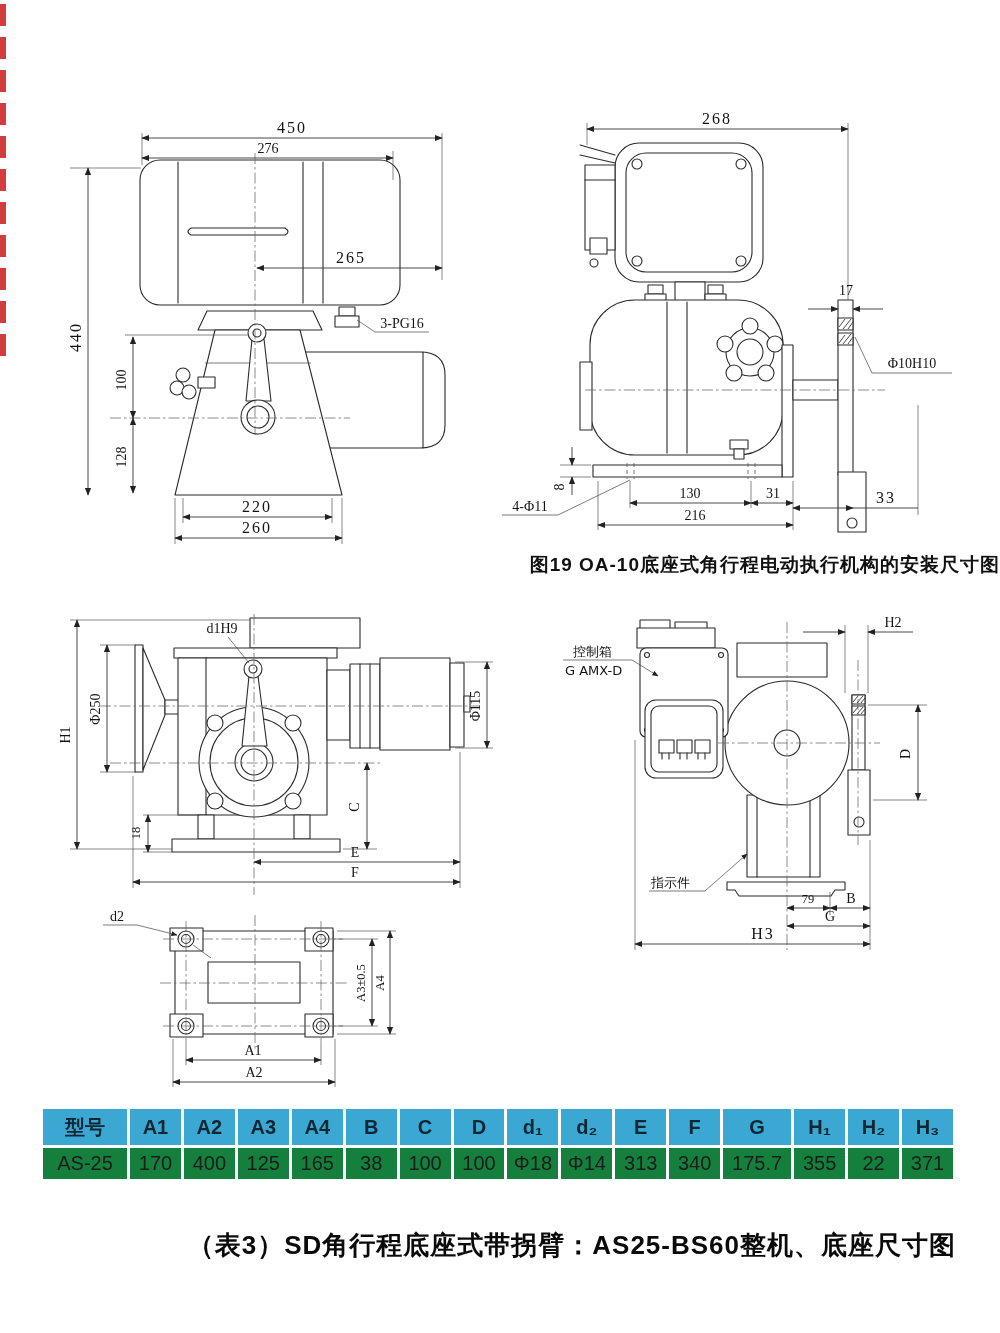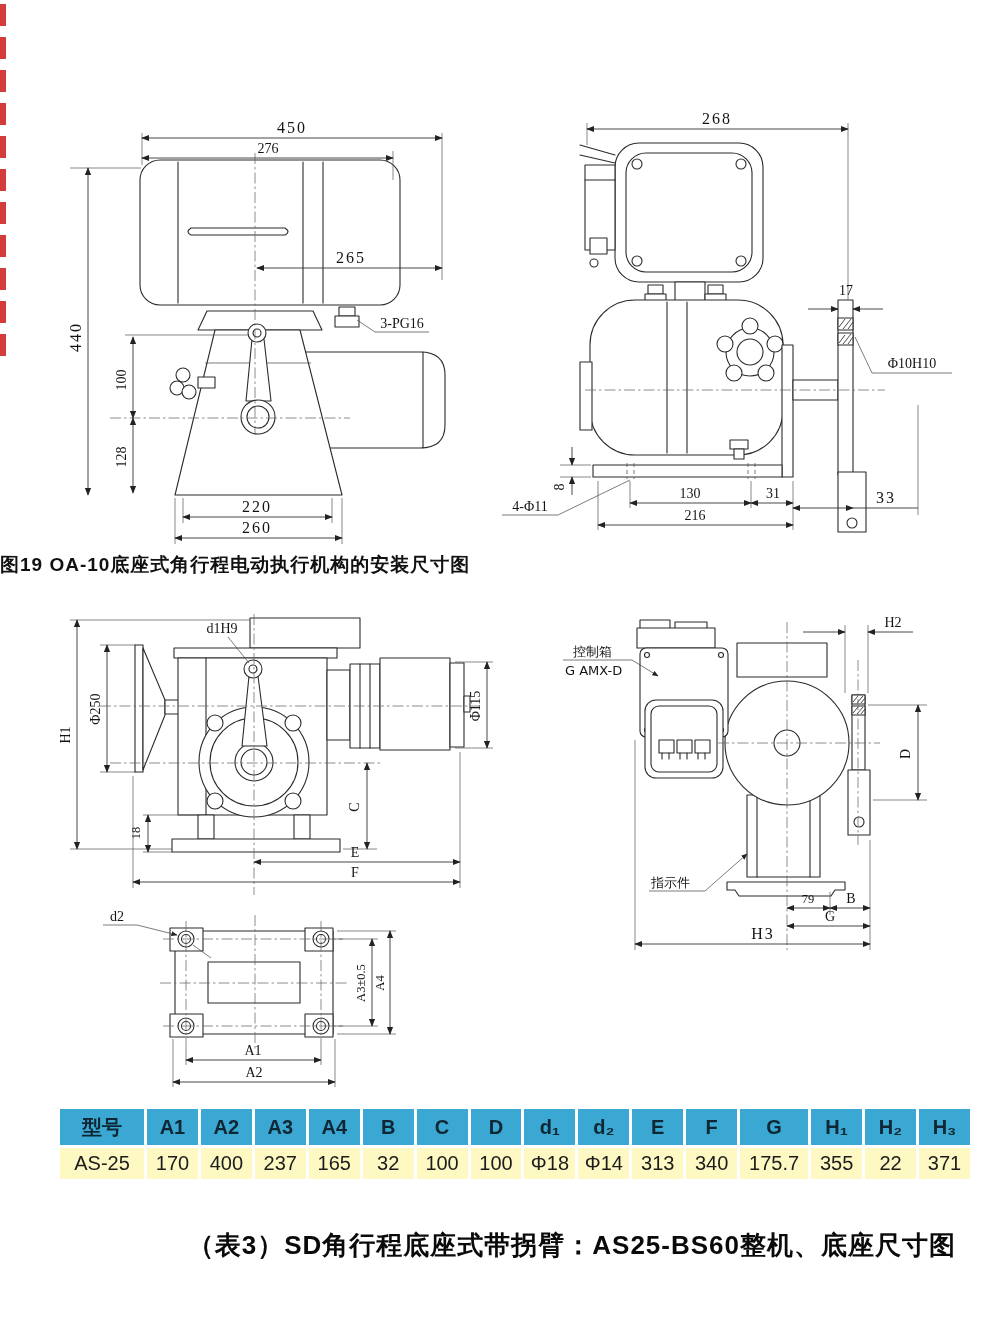--- a/index.html
+++ b/index.html
@@ -13,30 +13,30 @@
   .diml{fill:none;stroke:#333;stroke-width:.9;}
   .ext {fill:none;stroke:#555;stroke-width:.7;}
   .cl  {fill:none;stroke:#666;stroke-width:.75;stroke-dasharray:11 3 2.5 3;}
   .dash{fill:none;stroke:#555;stroke-width:.8;stroke-dasharray:4 3;}
   .hatch{fill:none;stroke:#333;stroke-width:.9;}
   text.dim{font-family:"Liberation Serif","DejaVu Serif",serif;font-size:14px;fill:#141414;text-anchor:middle;}
   text.dimb{font-family:"Liberation Serif","DejaVu Serif",serif;font-size:16px;fill:#141414;text-anchor:middle;letter-spacing:2px;}
   text.dims{font-family:"Liberation Serif","DejaVu Serif",serif;font-size:12.5px;fill:#141414;text-anchor:middle;}
   text.cjk{font-family:"DejaVu Sans","Liberation Sans",sans-serif;font-size:13px;fill:#141414;text-anchor:start;}
   
-  .caption1{position:absolute;left:0;top:552px;width:1000px;text-align:left;
+  .caption1{position:absolute;left:0;top:552px;width:1000px;text-align:right;
             font-size:19px;font-weight:bold;color:#111;letter-spacing:1px;}
   .caption2{position:absolute;right:44px;top:1228px;font-size:26px;font-weight:bold;color:#0a0a0a;letter-spacing:1px;}
   
   .mark{position:absolute;left:0;width:6px;height:22px;background:#d23c3c;}
   
-  #tbl{position:absolute;left:57px;top:1106px;width:916px;border-collapse:separate;border-spacing:3px;table-layout:fixed;}
+  #tbl{position:absolute;left:40px;top:1106px;width:916px;border-collapse:separate;border-spacing:3px;table-layout:fixed;}
   #tbl th{background:#3ba7d3;color:#0e2733;font-weight:bold;font-size:20px;height:36px;padding:0;text-align:center;
           font-family:"Liberation Sans","DejaVu Sans",sans-serif;}
-  #tbl td{background:#fef9c3;color:#1c1c1c;font-size:20px;height:31px;padding:0;text-align:center;
+  #tbl td{background:#15803d;color:#1c1c1c;font-size:20px;height:31px;padding:0;text-align:center;
           font-family:"Liberation Sans","DejaVu Sans",sans-serif;}
   #tbl .c0{width:84px;} #tbl .cg{width:68px;}
 </style>
 </head>
 <body>
 
 <div id="page">
 
   <div>
     <div class="mark" style="top:4px"></div>
@@ -462,23 +462,23 @@
         <th>H₁</th>
         <th>H₂</th>
         <th>H₃</th>
       </tr>
     </thead>
     <tbody>
       <tr>
         <td>AS-25</td>
         <td>170</td>
         <td>400</td>
-        <td>237</td>
+        <td>125</td>
         <td>165</td>
-        <td>32</td>
+        <td>38</td>
         <td>100</td>
         <td>100</td>
         <td>Φ18</td>
         <td>Φ14</td>
         <td>313</td>
         <td>340</td>
         <td>175.7</td>
         <td>355</td>
         <td>22</td>
         <td>371</td>

